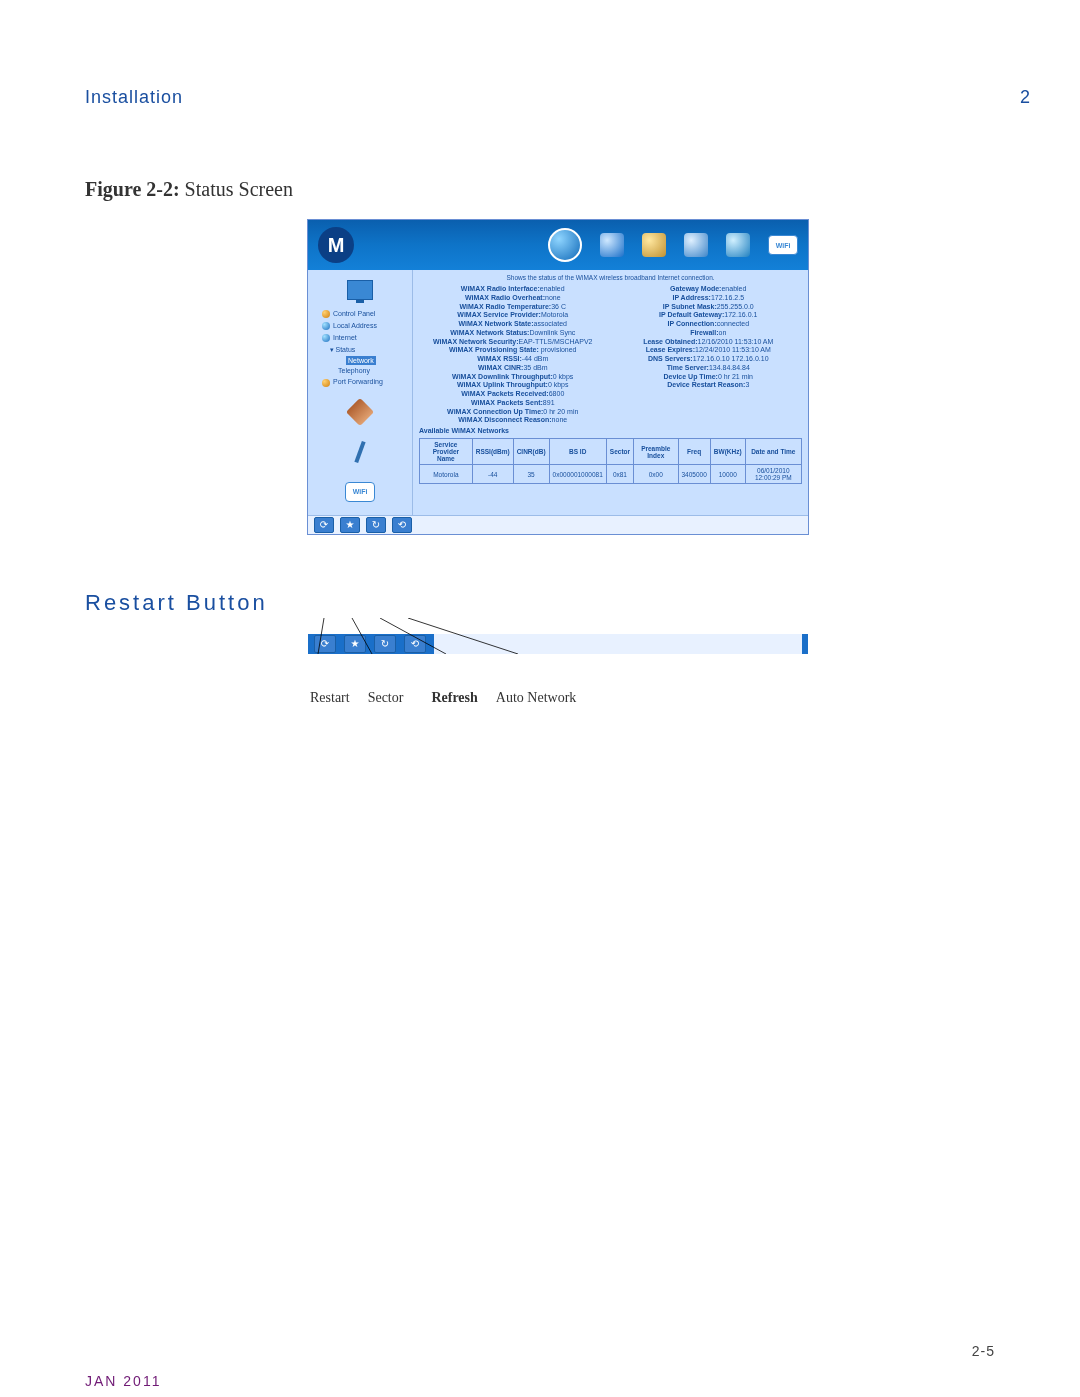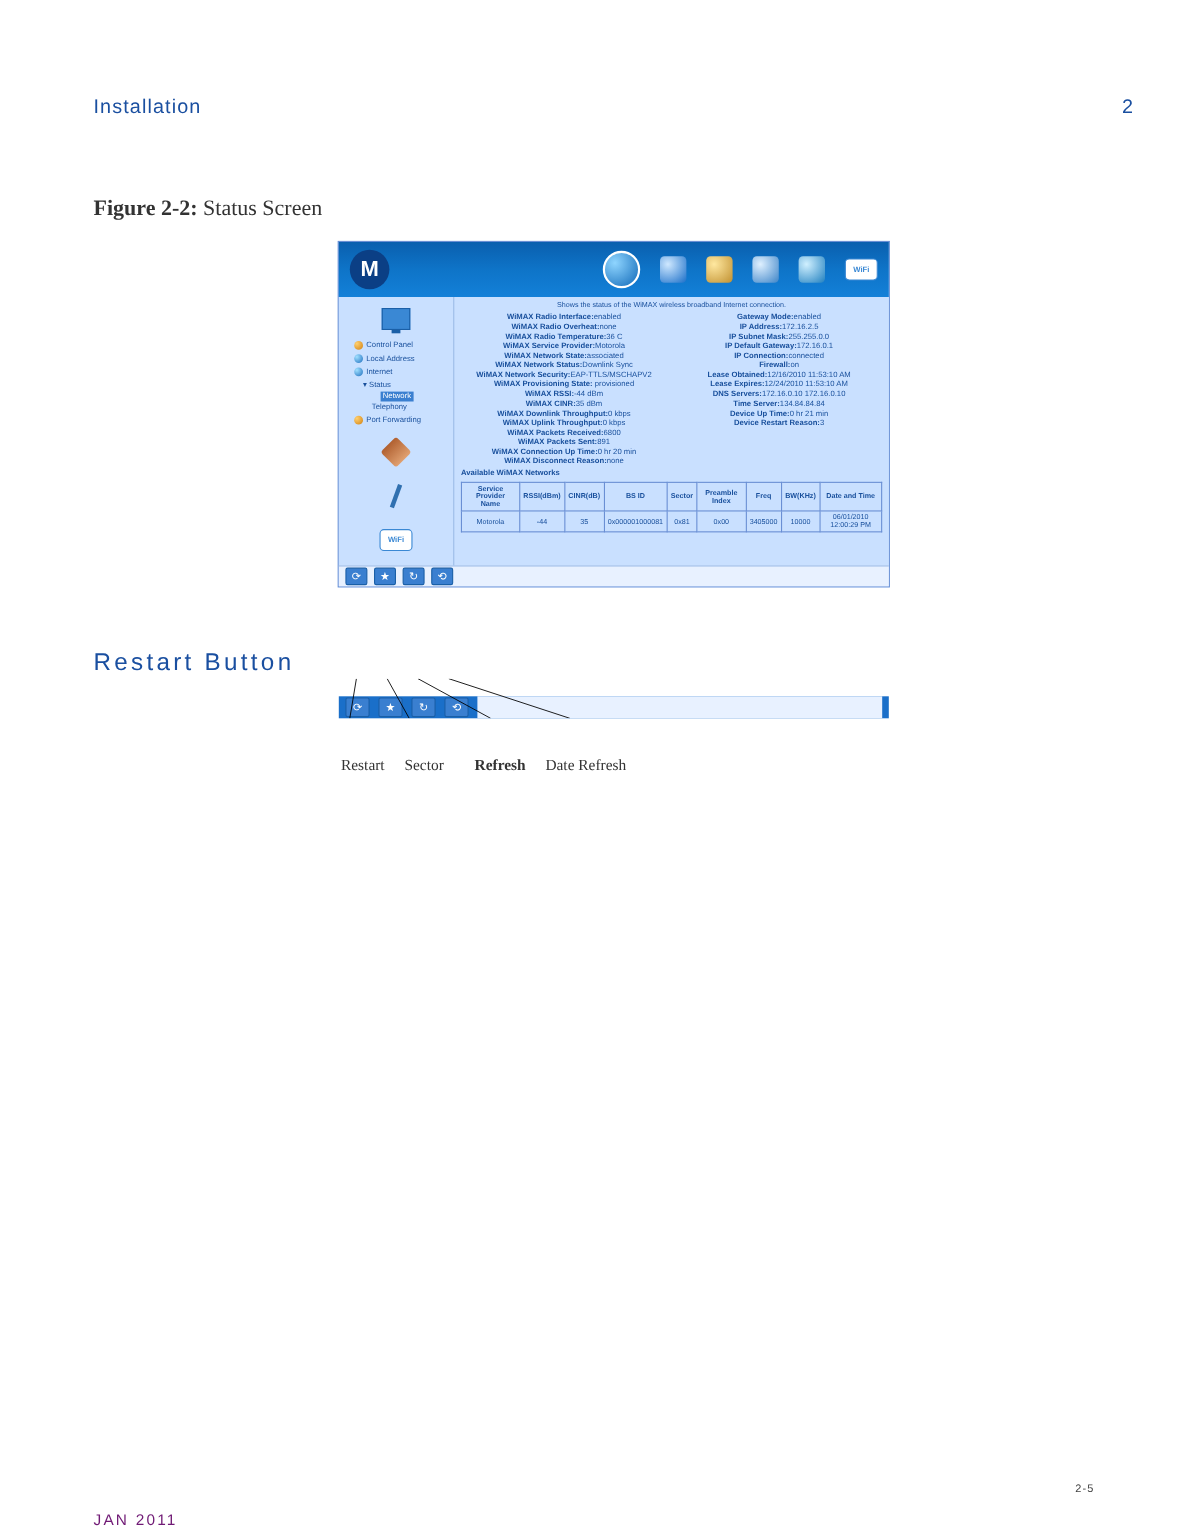--- a/index.html
+++ b/index.html
@@ -46,21 +46,21 @@
     font-family: Arial, sans-serif;
     font-size: 14px;
     letter-spacing: 2px;
     color: #701a75;
   }
   .footer-right {
     position: absolute;
     bottom: 70px;
     right: 85px;
     font-family: Arial, sans-serif;
-    font-size: 10px;
+    font-size: 14px;
     letter-spacing: 1px;
     color: #444;
   }
 
   
   .status-screen {
     width: 500px;
     margin: 0 auto 10px auto;
     background: #c9e0ff;
     border: 1px solid #6a8fd4;
@@ -366,19 +366,19 @@
         <line x1="16" y1="0" x2="10" y2="36" stroke="#000" stroke-width="0.8"></line>
         <line x1="44" y1="0" x2="64" y2="36" stroke="#000" stroke-width="0.8"></line>
         <line x1="72" y1="0" x2="138" y2="36" stroke="#000" stroke-width="0.8"></line>
         <line x1="100" y1="0" x2="210" y2="36" stroke="#000" stroke-width="0.8"></line>
       </svg>
     </div>
     <div class="labels-row">
       <span>Restart</span>
       <span>Sector</span>
       <span style="margin-left:10px;font-weight:bold;">Refresh</span>
-      <span>Date Refresh</span>
+      <span>Auto Network</span>
     </div>
   </div>
 
   <div class="footer-right">2-5</div>
   <div class="footer-left">JAN 2011</div>
 </div>
 
 </body></html>

